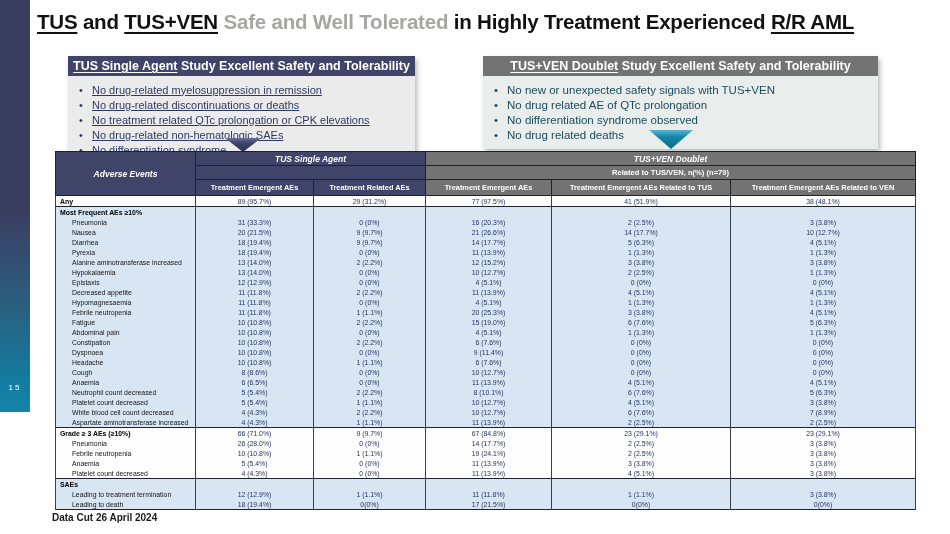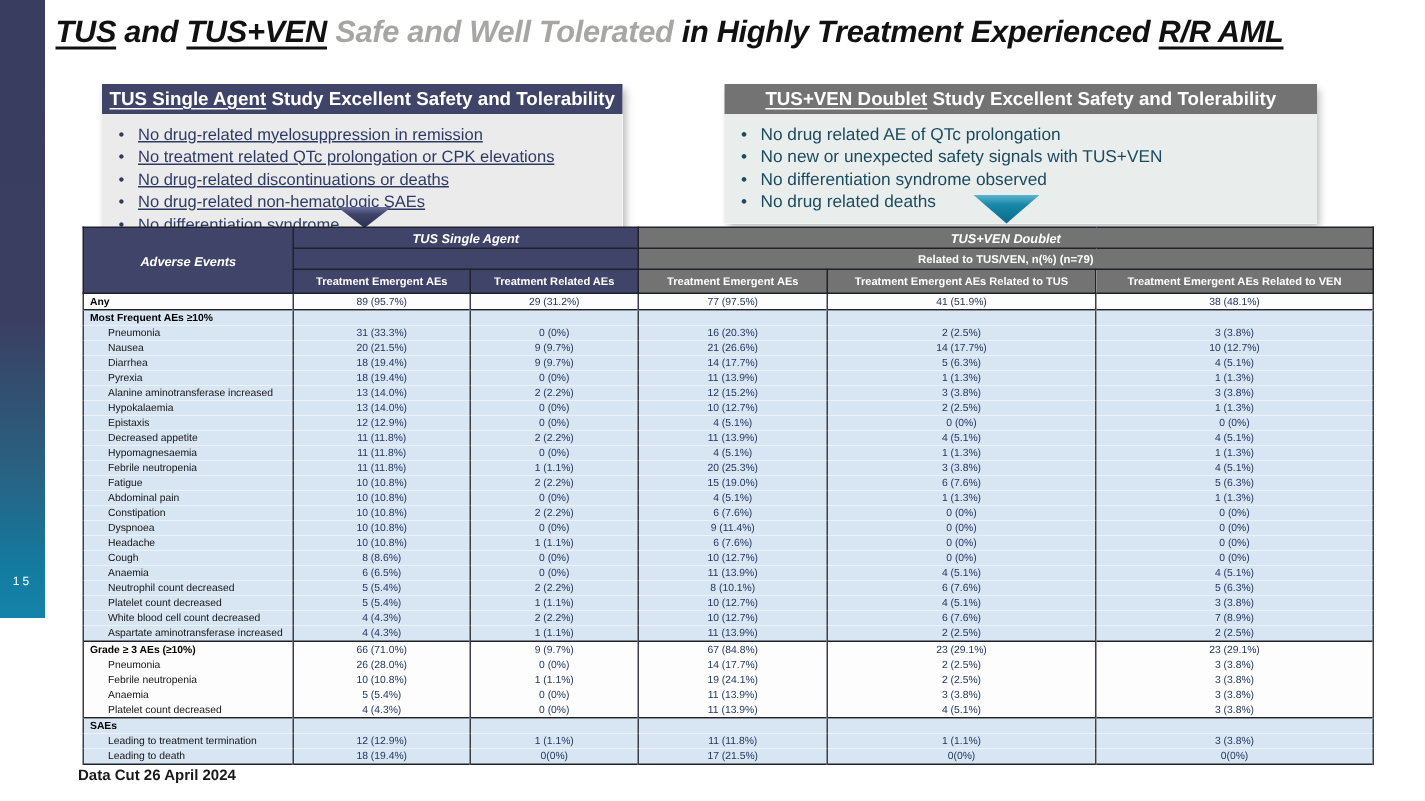--- a/index.html
+++ b/index.html
@@ -12,21 +12,21 @@
     position:absolute; left:0; top:0; width:30px; height:412px;
     background:linear-gradient(180deg,#393D5F 0%,#3A3F62 52%,#2A6080 75%,#137BA0 92%,#1583A8 100%);
   }
   .page-num {
     position:absolute; bottom:20px; left:0; width:30px; text-align:center;
     color:#ffffff; font-size:8px; letter-spacing:2px;
   }
   
   .title {
     position:absolute; left:37px; top:10px; width:900px; margin:0;
-    font-size:20.5px; font-weight:bold; color:#111111; letter-spacing:-0.2px; white-space:nowrap;font-style:italic;
+    font-size:20.5px; font-weight:bold; color:#111111; letter-spacing:-0.2px; white-space:nowrap;
   }
   .title .u { text-decoration:underline; text-decoration-thickness:2px; text-underline-offset:3px; }
   .title .gray { color:#A8A6A4; }
   
   .box { position:absolute; box-shadow:2px 3px 5px rgba(0,0,0,0.28); }
   .box-left { left:68px; top:56px; width:347px; }
   .box-right { left:483px; top:56px; width:395px; }
   .box-hdr {
     text-align:center; font-weight:bold; color:#ffffff; padding:3px 4px;
     font-size:12.5px; white-space:nowrap;
@@ -91,32 +91,32 @@
   <div class="sidebar">
     <div class="page-num">15</div>
   </div>
 
   <h1 class="title"><span class="u">TUS</span><span> and </span><span class="u">TUS+VEN</span><span> </span><span class="gray">Safe and Well Tolerated</span><span> in Highly Treatment Experienced </span><span class="u">R/R AML</span></h1>
 
   <div class="box box-left">
     <div class="box-hdr navy-bg"><span class="u">TUS Single Agent</span><span> Study Excellent Safety and Tolerability</span></div>
     <ul class="box-body">
       <li>No drug-related myelosuppression in remission</li>
+      <li>No drug-related discontinuations or deaths</li>
       <li>No treatment related QTc prolongation or CPK elevations</li>
-      <li>No drug-related discontinuations or deaths</li>
       <li>No drug-related non-hematologic SAEs</li>
       <li>No differentiation syndrome</li>
     </ul>
   </div>
 
   <div class="box box-right">
     <div class="box-hdr teal-bg"><span class="u">TUS+VEN Doublet</span><span> Study Excellent Safety and Tolerability</span></div>
     <ul class="box-body">
+      <li>No new or unexpected safety signals with TUS+VEN</li>
       <li>No drug related AE of QTc prolongation</li>
-      <li>No new or unexpected safety signals with TUS+VEN</li>
       <li>No differentiation syndrome observed</li>
       <li>No drug related deaths</li>
     </ul>
   </div>
 
   <svg class="arrow arrow-left" viewBox="0 0 38 16" aria-hidden="true">
     <defs>
         <linearGradient id="gnavy" x1="0" y1="0" x2="0" y2="1">
       <stop offset="0" stop-color="#6B70A0"></stop>
           <stop offset="0.35" stop-color="#3F4468"></stop>

